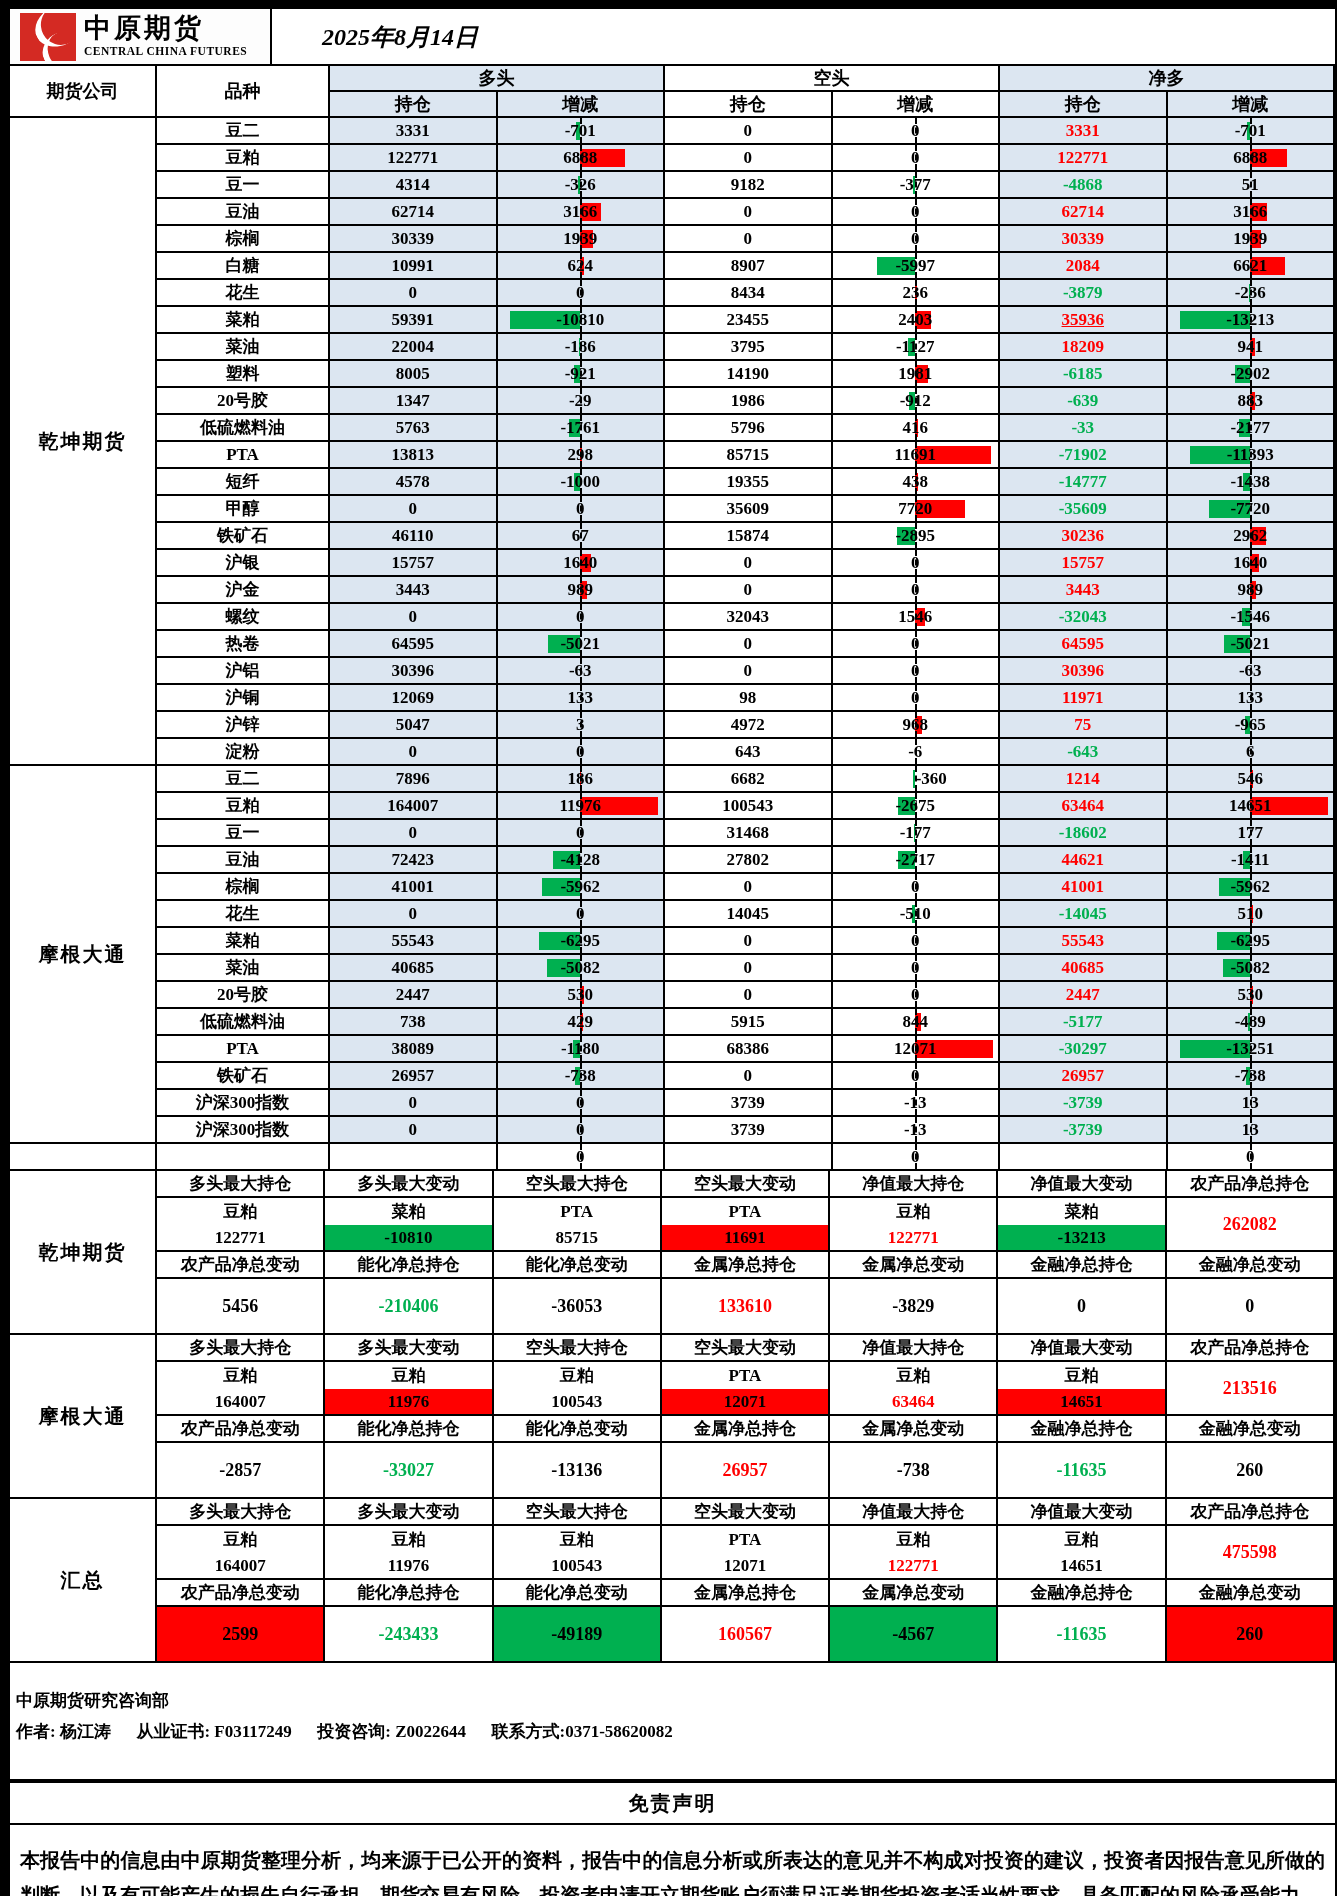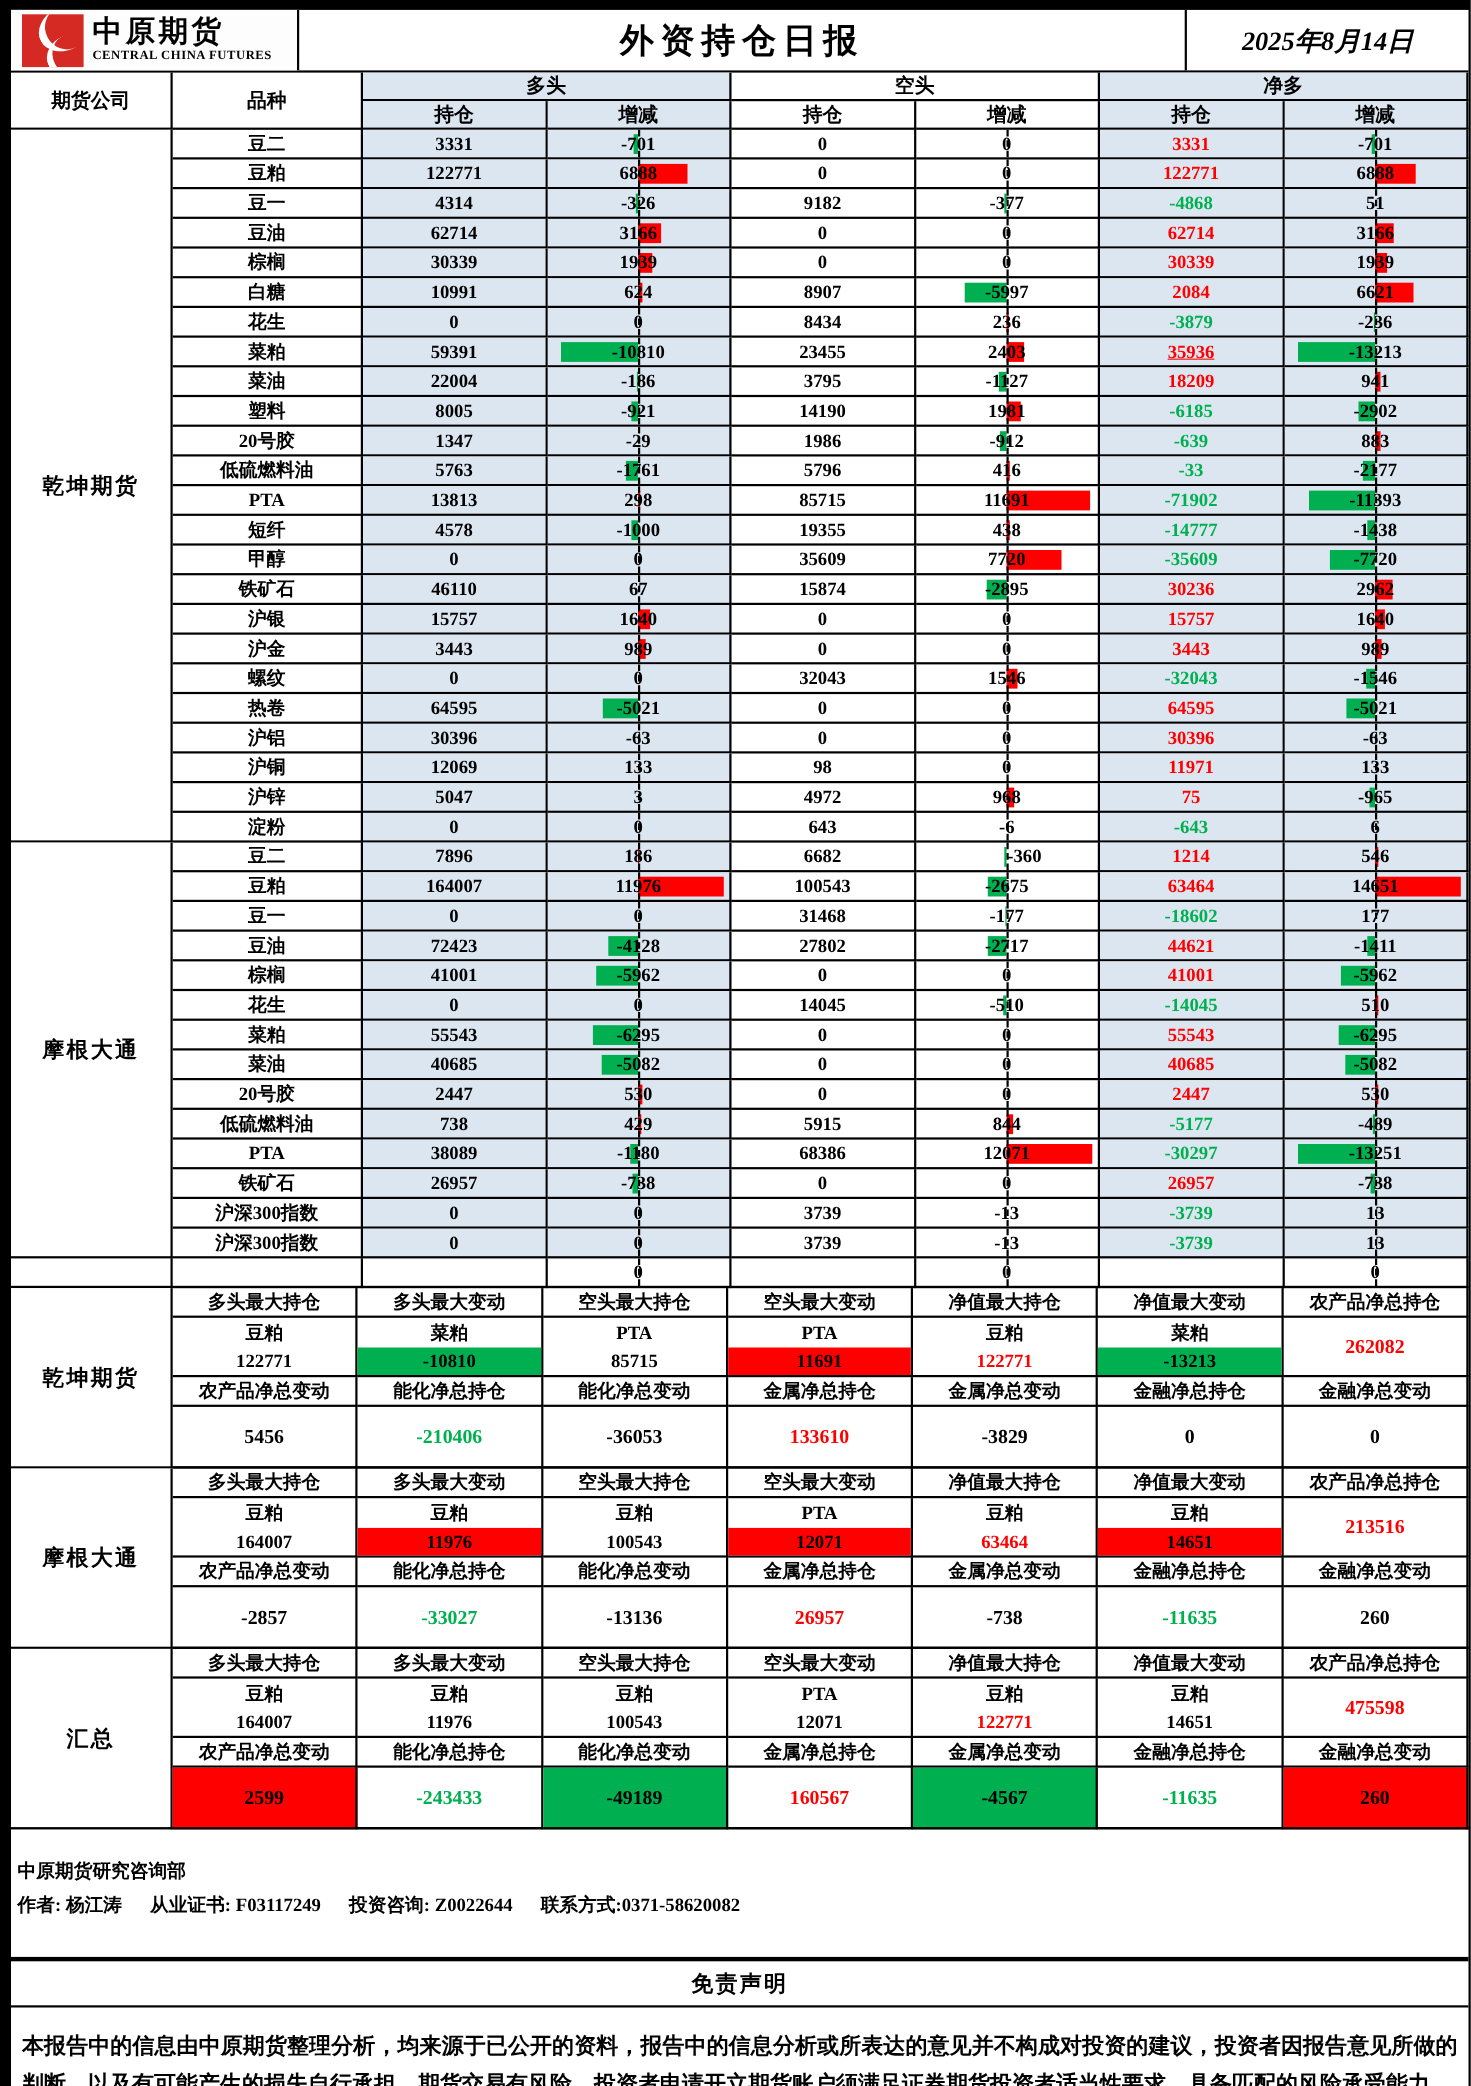--- a/index.html
+++ b/index.html
@@ -58,21 +58,20 @@
   <div class="sheet">
 
     <div class="titlebar">
       <div class="logo-cell">
         <div class="logo-mark"></div>
         <div class="logo-txt">
           <div class="logo-cn">中原期货</div>
           <div class="logo-en">CENTRAL CHINA FUTURES</div>
         </div>
       </div>
-      <div class="title-cell">外资持仓日报</div>
       <div class="date-cell">2025年8月14日</div>
     </div>
 
     <div class="grid" id="main-table">
         <div class="c hd" style="grid-area: 1 / 1 / span 2;">期货公司</div>
         <div class="c hd" style="grid-area: 1 / 2 / span 2;">品种</div>
         <div class="c hd blue" style="grid-area: 1 / 3 / auto / span 2;">多头</div>
         <div class="c hd" style="grid-area: 1 / 5 / auto / span 2;">空头</div>
         <div class="c hd blue" style="grid-area: 1 / 7 / auto / span 2;">净多</div>
         <div class="c hd blue" style="grid-area: 2 / 3;">持仓</div>

